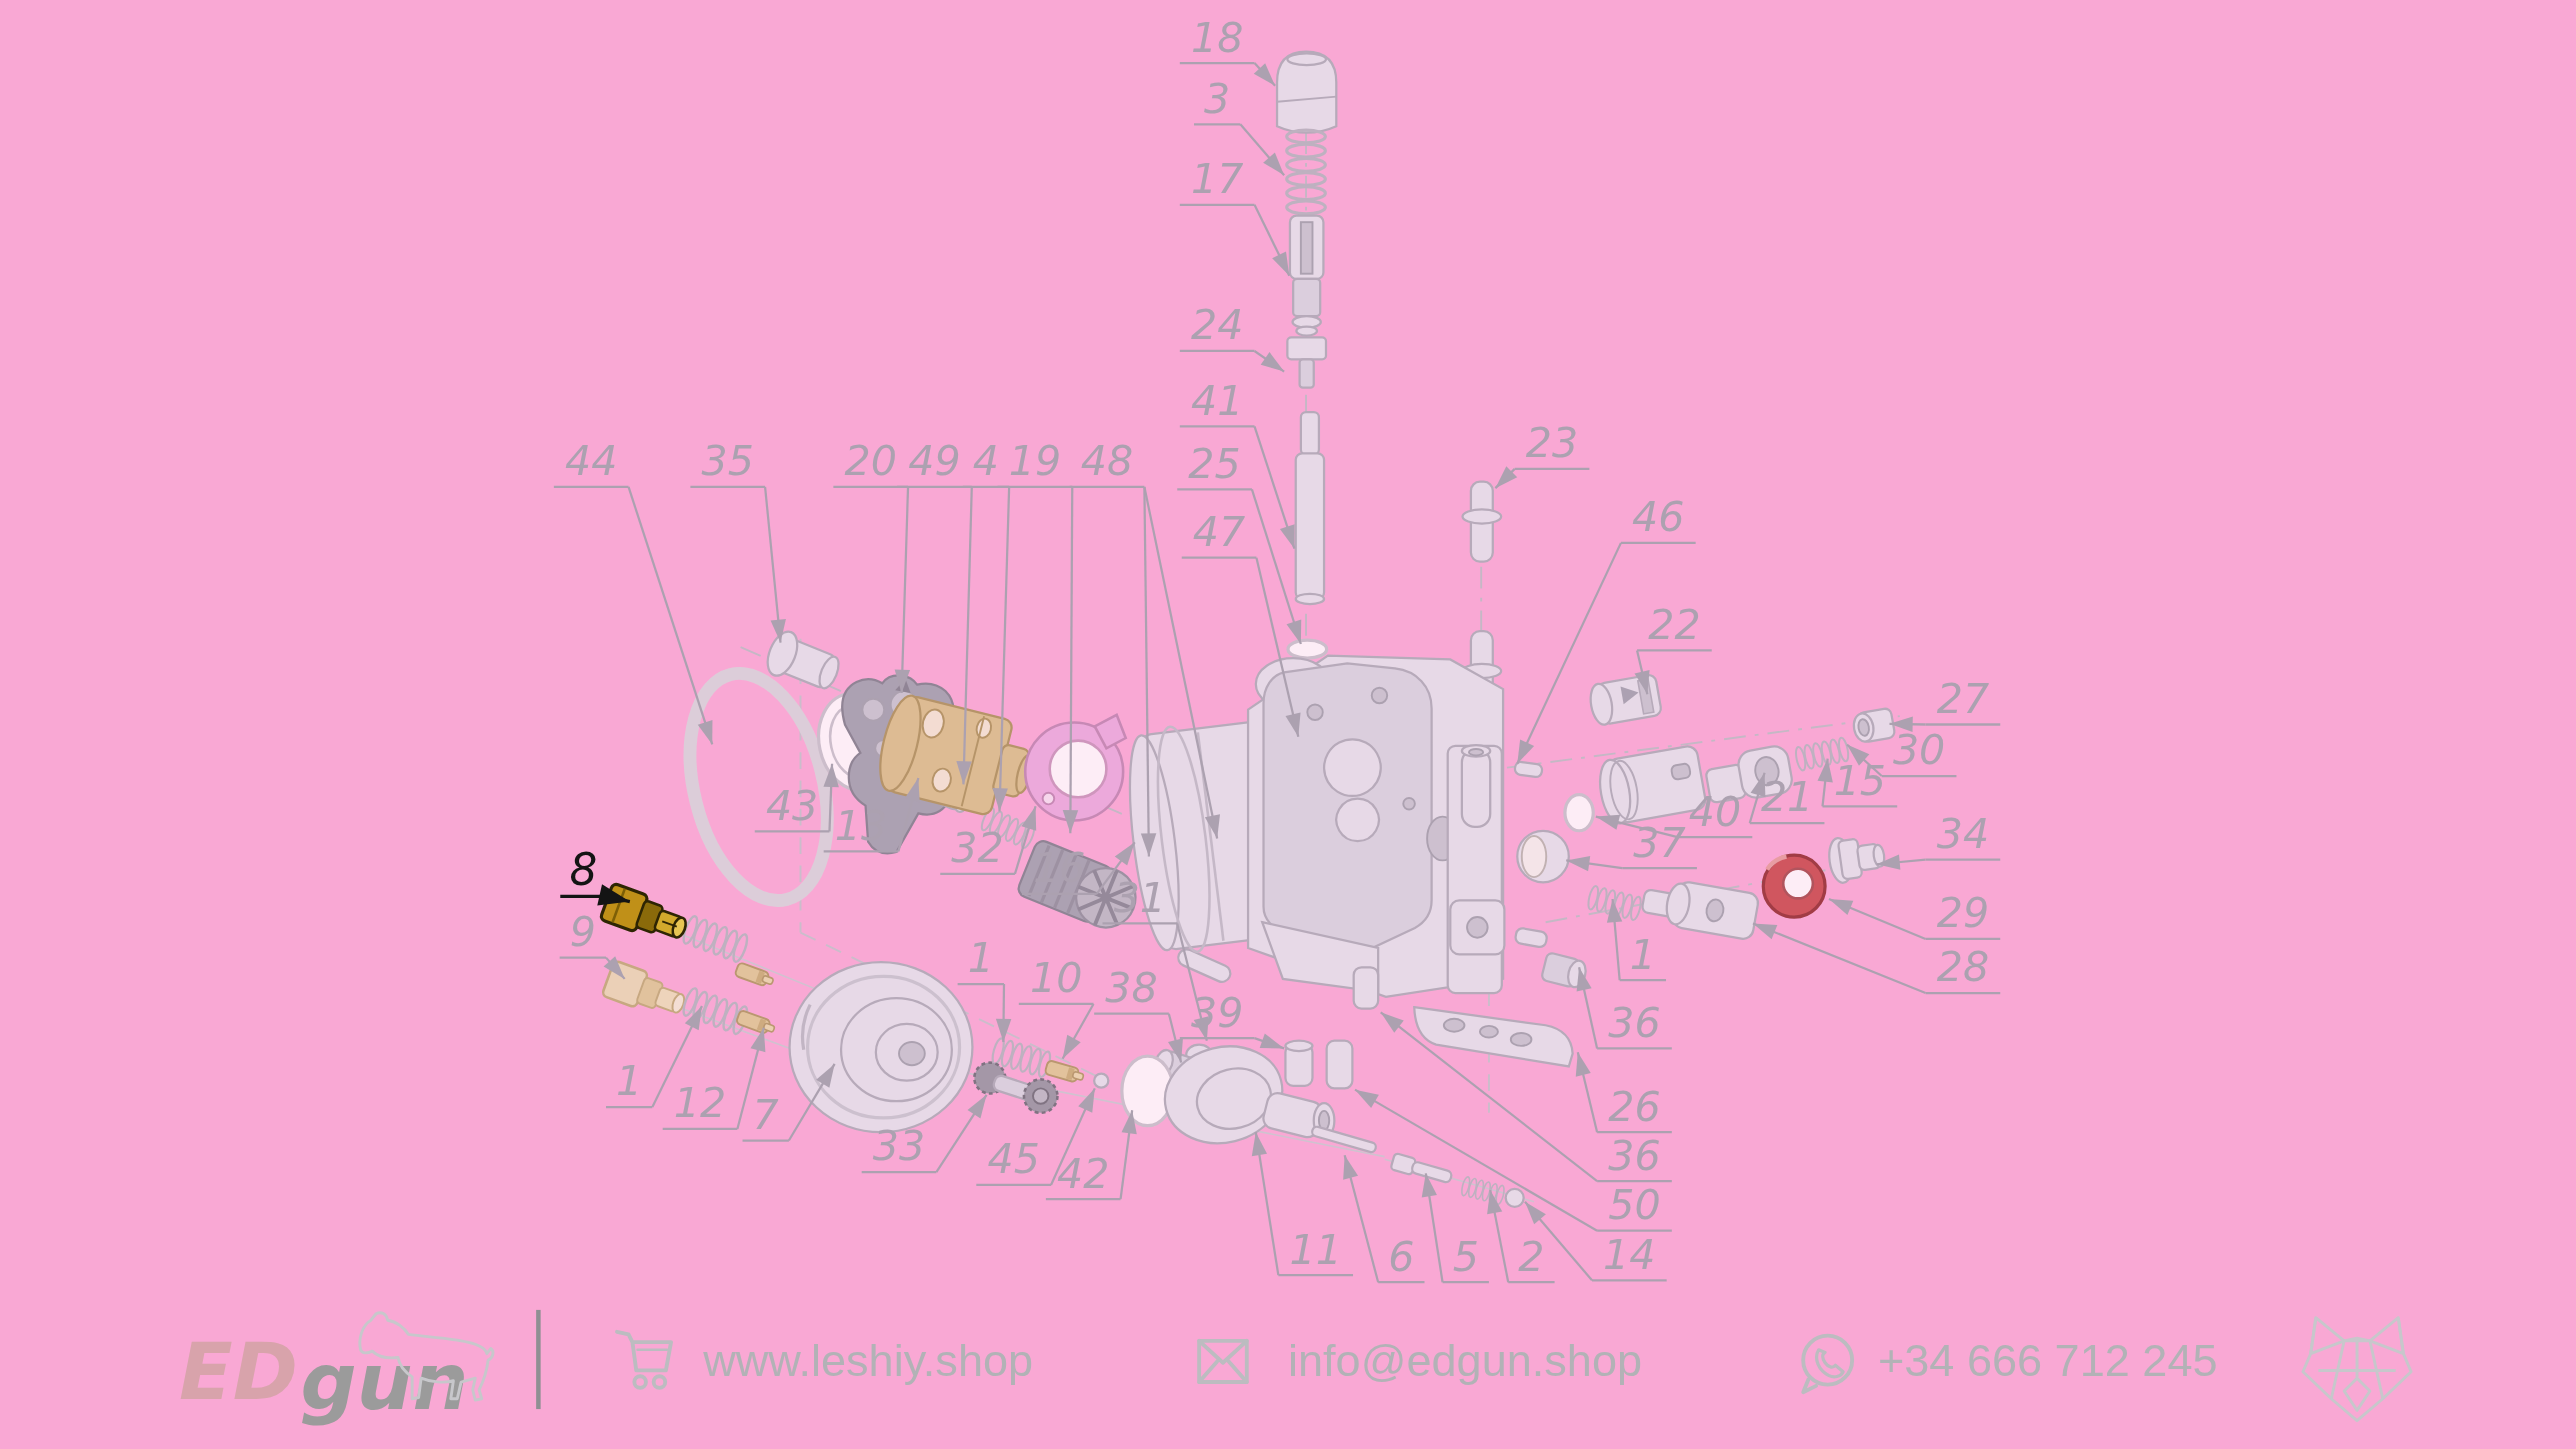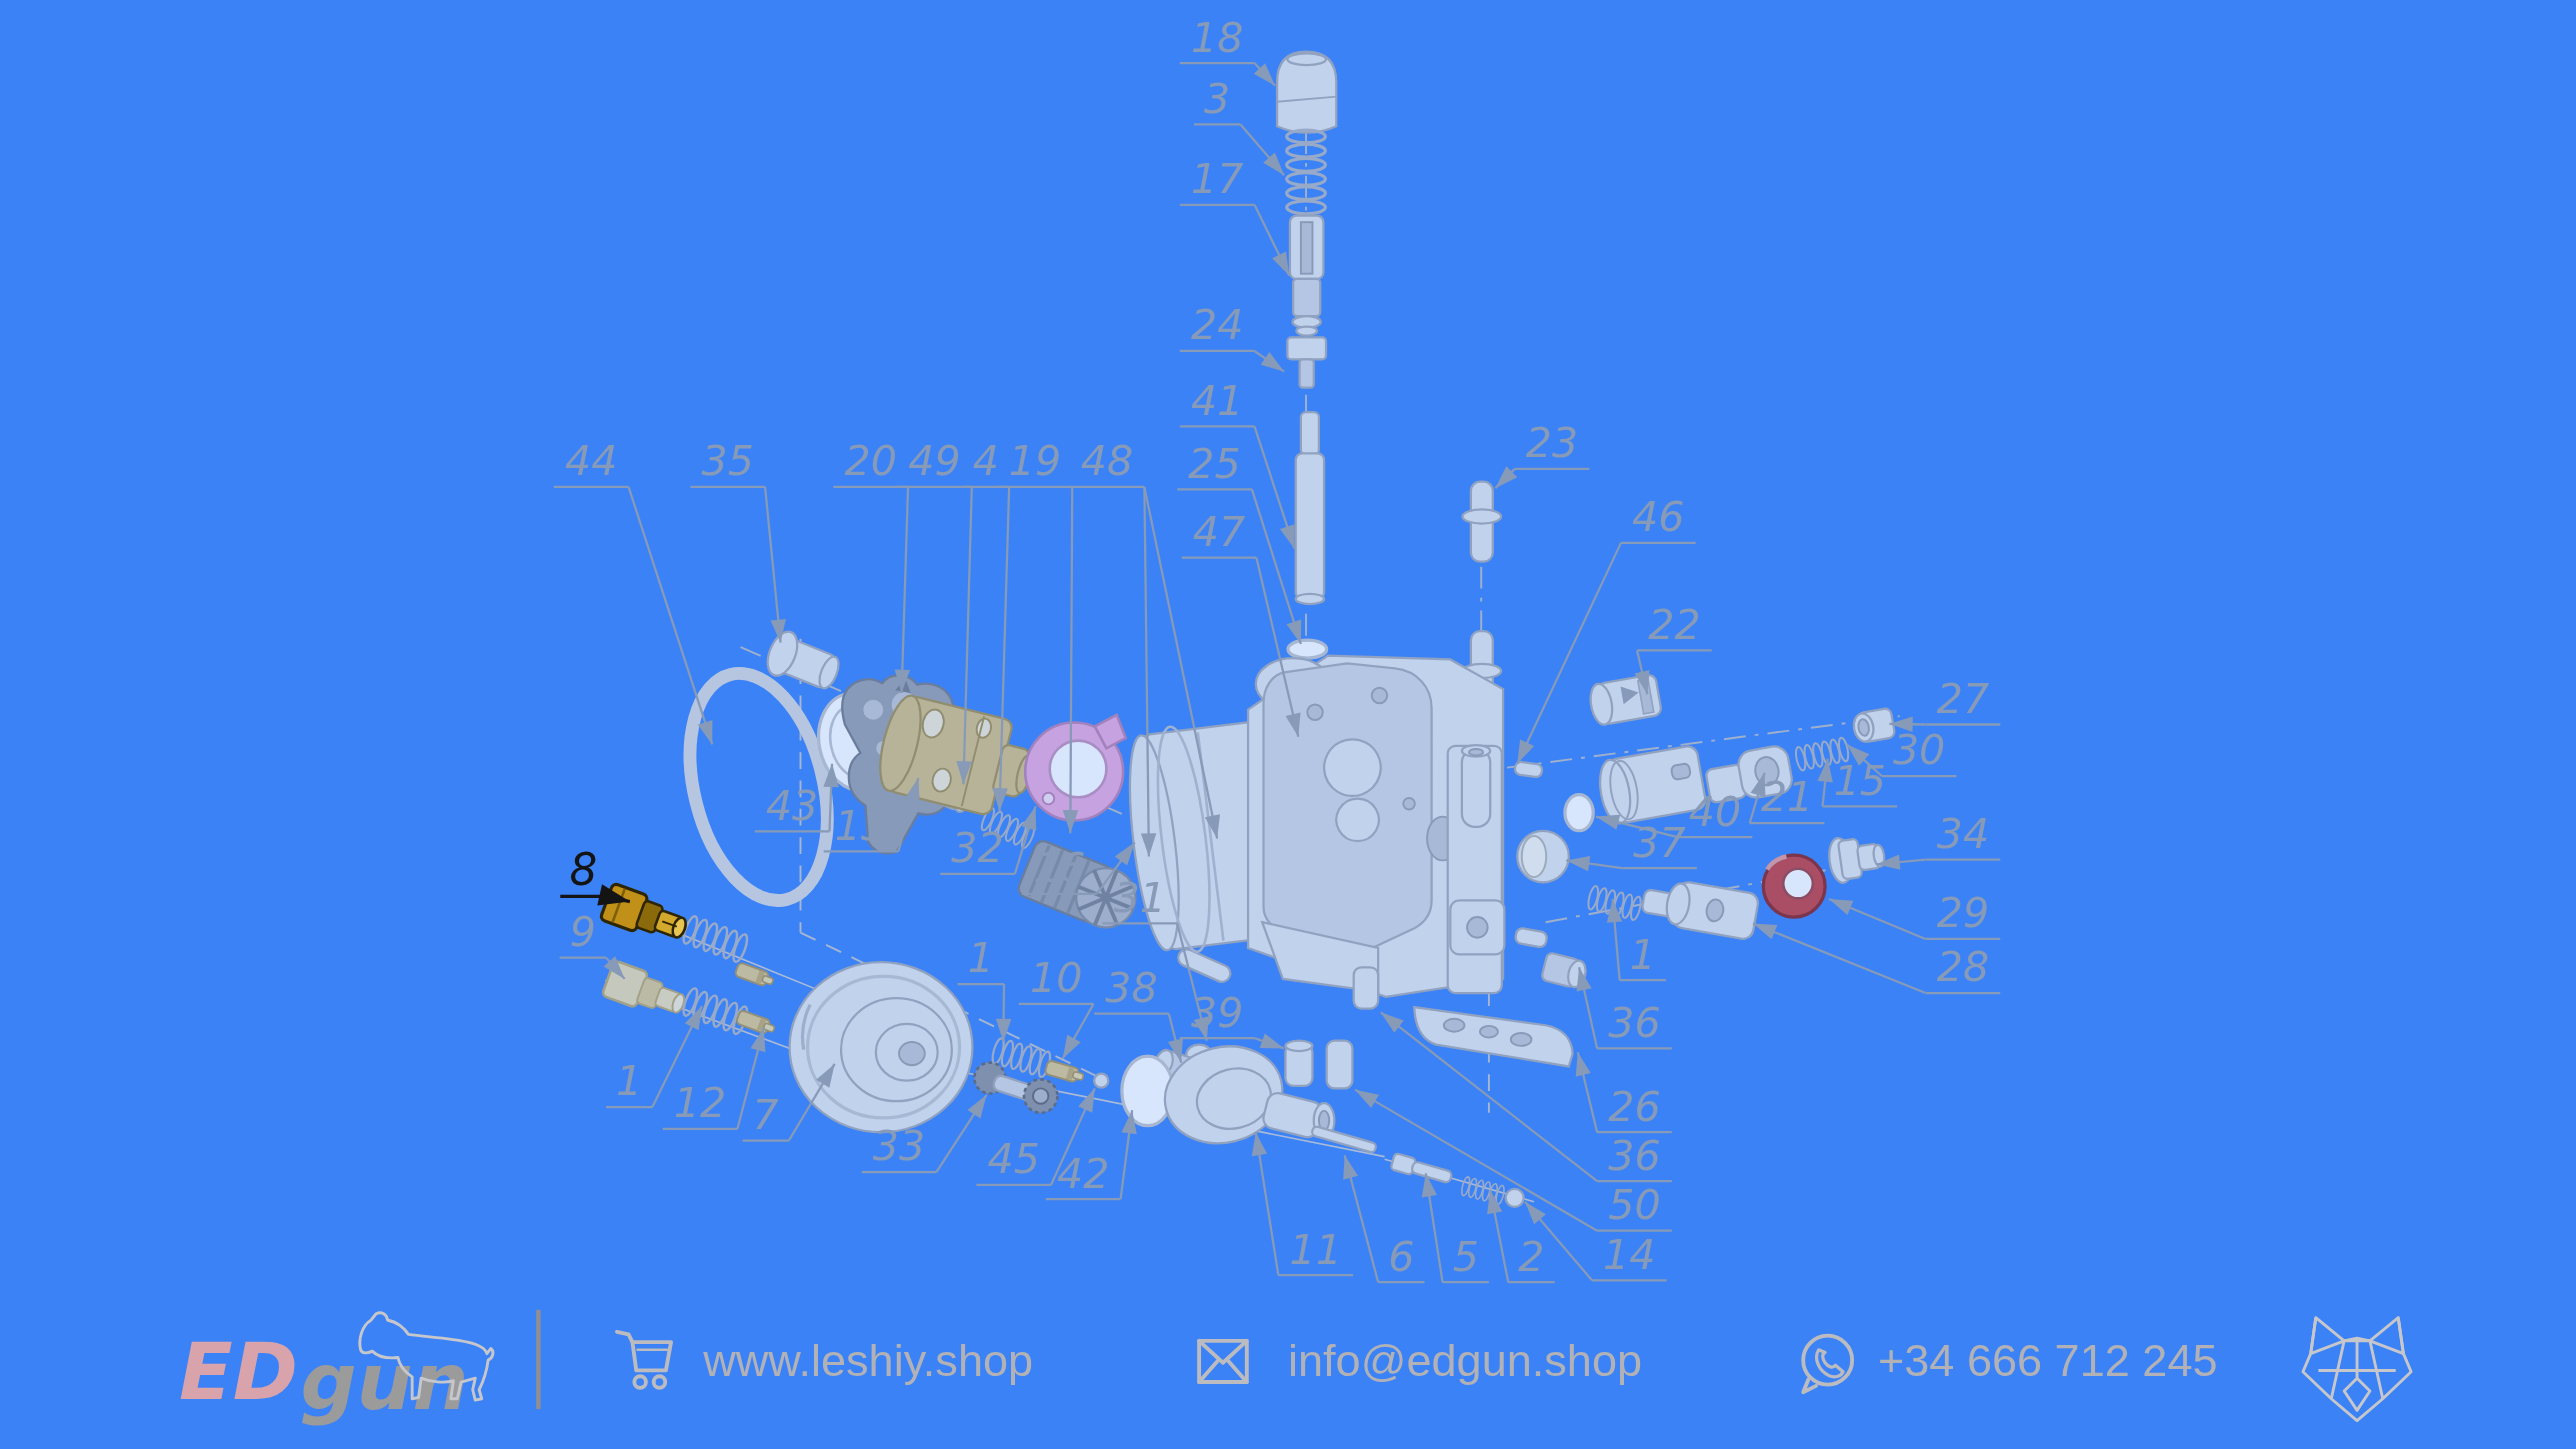--- a/index.html
+++ b/index.html
@@ -1,16 +1,16 @@
 <!DOCTYPE html>
 <html style="--label: #9aa0a8; --hl: #141414; --part-fill: #e3e6ec; --part-stroke: #a7abb4; --part-dark: #9aa0aa; --gold: #d7c083; --brass: #c09018; --brass-faded: #e8dab0; --pink: #e9aadd; --red: #c64242; --footer-text: #b2b2b6; --brand-pink: #d8a3ab; --brand-gray: #9b9b9b; --icon-gray: #bcbcc0;font-size:10.3px"><head>
 <meta charset="utf-8">
 <style>
   html,body{margin:0;padding:0;background:#ffffff;}
-  #stage{position:relative;width:2576px;height:1449px;background:#3b82f6;overflow:hidden;
+  #stage{position:relative;width:2576px;height:1449px;background:#f9a8d4;overflow:hidden;
          font-family:"Liberation Sans", sans-serif;}
   svg{display:block;}
   .pf{fill:var(--part-fill);stroke:var(--part-stroke);stroke-width:3.5;}
   .pf2{fill:#d4d8e0;stroke:var(--part-stroke);stroke-width:3.5;}
   .pd{fill:var(--part-dark);stroke:#777c86;stroke-width:3.5;}
   .hole{fill:#c3c7cf;stroke:#9aa0a8;stroke-width:3;}
   .wring{fill:none;stroke:#d6d7db;}
   .wring2{fill:#ffffff;stroke:#c2c3c9;stroke-width:5;}
   .spr{fill:none;stroke:#b0b4bc;stroke-width:5;}
   .goldp{fill:var(--gold);stroke:#a6904f;stroke-width:3.5;}

